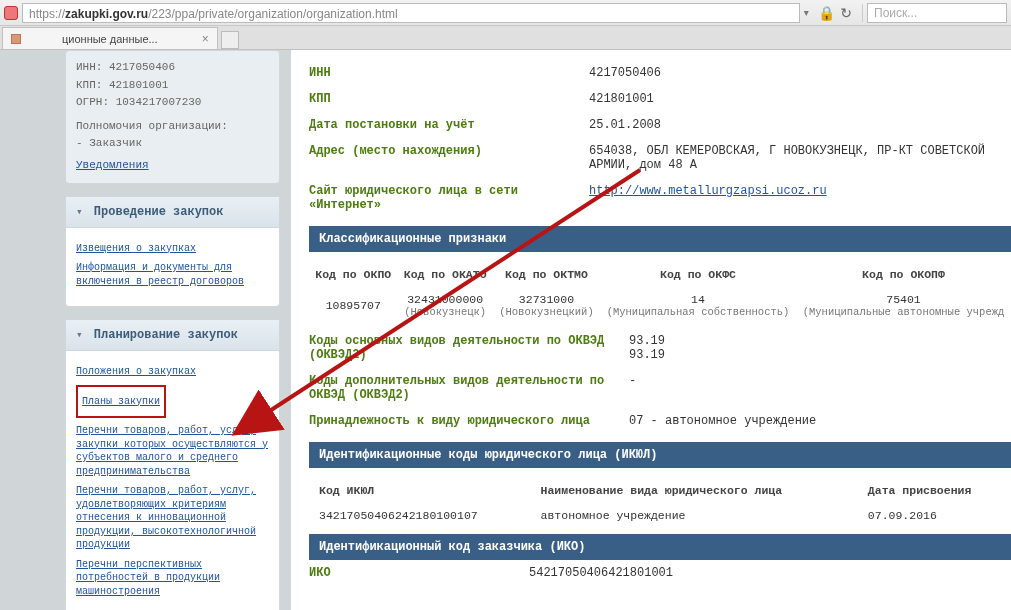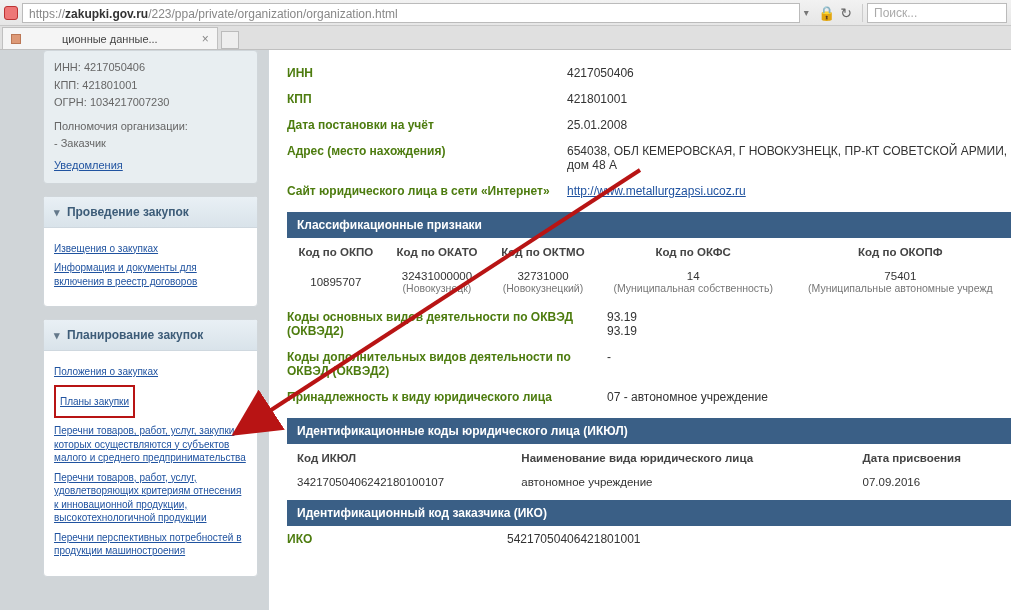--- a/index.html
+++ b/index.html
@@ -42,21 +42,21 @@
     background:#f5f5f5; border:1px solid #c0c0c0; border-bottom:none;
     height:22px; padding:3px 8px; font-size:11px; color:#444; display:flex; align-items:center; margin-left:2px;gap:36px;
   }
   .tab .close { margin-left:8px; color:#888; font-size:12px; }
   .tab .fav { width:10px;height:10px;background:#d97; margin-right:5px; border:1px solid #b75;}
   .sq-btn { width:18px;height:18px; border:1px solid #bbb; margin-left:3px; background:#eee;}
 
   
   .workspace {
     position:absolute; left:0; right:0; top:50px; bottom:0;
-    display:flex; padding-left:43px;
+    display:flex; padding-left:65px;font-family:Liberation Mono, monospace;
   }
   .sidebar {
     width: 225px; padding-right:10px;
   }
   .org-summary {
     background:#e8eef1; border:1px solid #d0d6da; border-radius:4px;
     padding:8px 10px; font-size:11px; color:#666;
     line-height:1.6;
   }
   .org-summary .link { color:#2053a0; text-decoration:underline; display:inline-block; margin-top:4px; cursor:pointer; }
@@ -91,21 +91,21 @@
   }
   .field-row { display:flex; padding:6px 0; font-size:12px; }
   .field-label { width:280px; color:#4d7c0f; font-weight:bold; }
   .field-val { flex:1; color:#333; }
   .field-val a { color:#2053a0; text-decoration:underline; }
 
   .section-bar {
     background:#3a5f86; color:#fff; font-size:12px; font-weight:bold;
     padding:6px 10px; margin-top:8px;
   }
-  table.cls { width:100%; border-collapse:collapse; font-size:11.5px; margin-bottom:6px;}
+  table.cls { width:100%; border-collapse:collapse; font-size:11.5px; margin-bottom:6px;margin-top:8px;}
   table.cls th { color:#444; font-weight:bold; padding:8px 6px; text-align:center; }
   table.cls td { color:#333; padding:4px 6px; text-align:center; }
   table.cls td .sub { color:#777; font-size:10.5px; display:block; }
 
   .annot-arrow {
     position:absolute; z-index:50; pointer-events:none;
   }
 </style>
 </head>
 <body>

